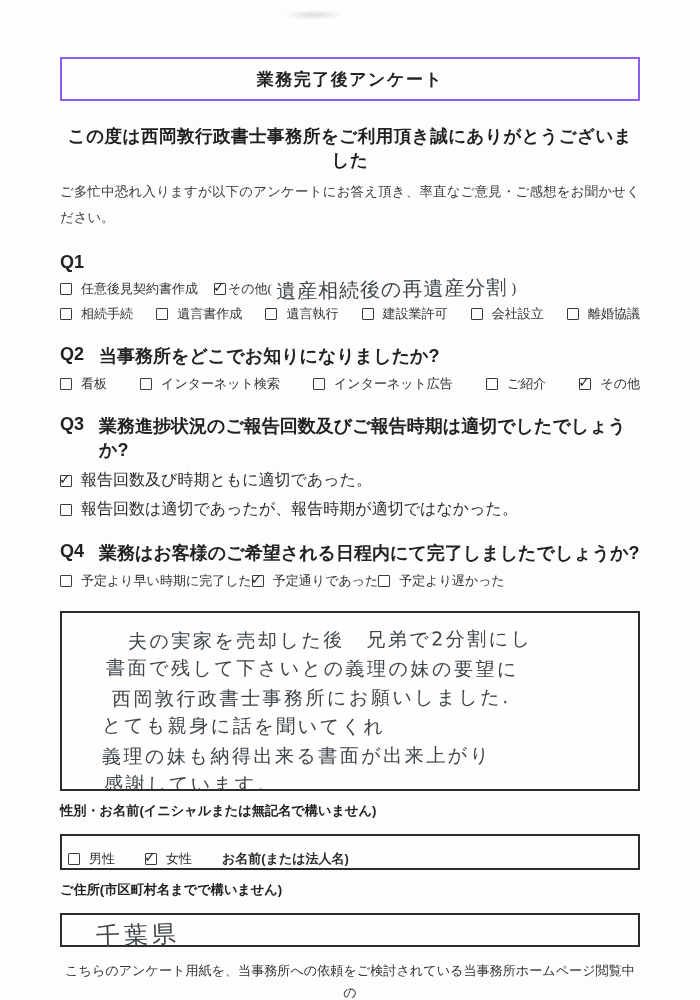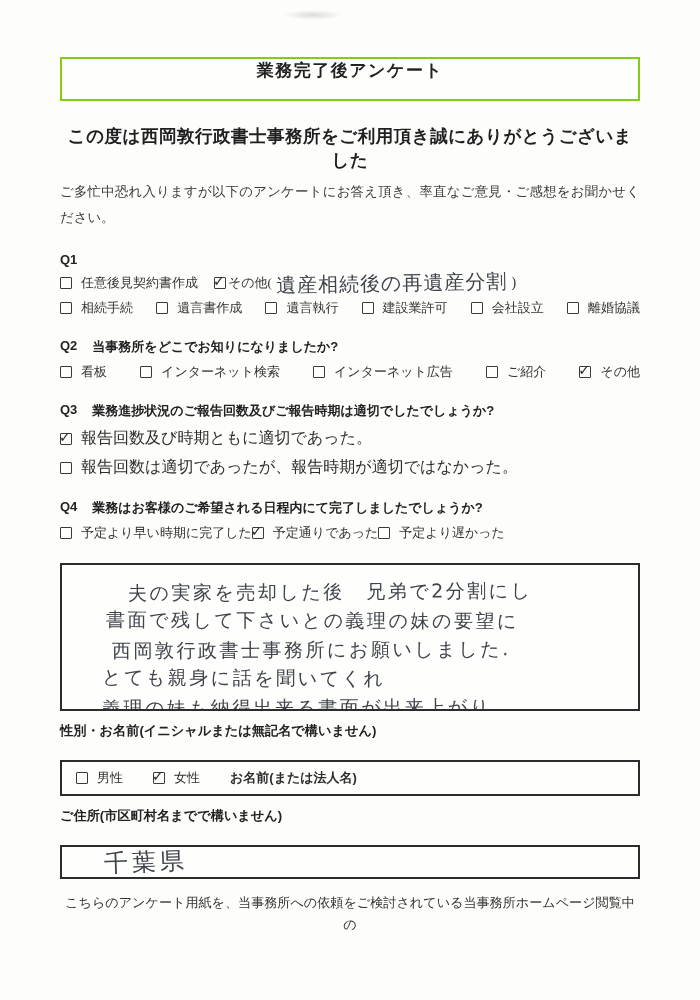--- a/index.html
+++ b/index.html
@@ -14,39 +14,39 @@
     overflow:hidden;
     box-sizing:border-box;
   }
   .scan-smudge {
     position:absolute; left:283px; top:10px; width:60px; height:10px;
     background:radial-gradient(ellipse at center, rgba(120,120,120,.25), rgba(120,120,120,0) 70%);
   }
   .content { padding:57px 60px 0 60px; box-sizing:border-box; }
 
   .title-box {
-    border:2px solid #84cc16;
+    border:2px solid #8b5cf6;
     height:44px; box-sizing:border-box;
-    display:flex; align-items:flex-start; justify-content:center;
+    display:flex; align-items:center; justify-content:center;
     background:#fefefc;
   }
   .title {
     font-family:"Liberation Sans", sans-serif;
     font-weight:bold; font-size:17px; letter-spacing:1.5px;
     color:#222;
   }
   .thanks {
     margin-top:23px; text-align:center;
     font-weight:bold; font-size:17.5px; letter-spacing:.5px;
     color:#1f1f1f;
   }
   .intro { margin-top:7px; font-size:13.4px; line-height:1.95; color:#3a3a3a; text-align:justify; }
 
   .q { margin-top:21px; }
-  .q-header { display:flex; gap:15px; font-weight:bold; font-size:13px; color:#222;
+  .q-header { display:flex; gap:15px; font-weight:bold; font-size:18px; color:#222;
               font-family:"Liberation Sans", sans-serif;margin-top:8px; }
   .q-num { flex:none; }
 
   .opt-row { display:flex; align-items:center; margin-top:7px; font-size:13px; color:#333; }
   .opt-row.justify { justify-content:space-between; }
   .opt { display:inline-flex; align-items:center; gap:9px; white-space:nowrap; }
   .opt-col .opt { display:flex; margin-top:8px; }
   .opts { display:contents; }
 
   .cb {
@@ -65,38 +65,38 @@
   .hw { font-family:"DejaVu Sans", cursive; color:#3f444b; }
   .hw-inline {
     font-size:20px; letter-spacing:1px; line-height:14px;
     transform:rotate(-1deg); display:inline-block; margin:0 2px;
   }
   .other-cluster { display:inline-flex; align-items:center; gap:2px; margin-left:16px; }
   .paren { font-size:14px; }
 
   .comment-box {
     margin-top:10px; border:2px solid #2c2c2c; box-sizing:border-box;
-    height:148px; padding:12px 8px 0 40px; background:#fefefc;
+    height:180px; padding:12px 8px 0 40px; background:#fefefc;
     overflow:hidden;
   }
   .hw-line { font-size:19px; line-height:29px; letter-spacing:2.5px; white-space:nowrap; }
   .hw-line:nth-child(1) { padding-left:26px; transform:rotate(-.4deg); }
   .hw-line:nth-child(2) { padding-left:4px;  transform:rotate(.2deg); }
   .hw-line:nth-child(3) { padding-left:10px; transform:rotate(-.3deg); }
   .hw-line:nth-child(4) { padding-left:0;    transform:rotate(.3deg); }
   .hw-line:nth-child(5) { padding-left:0;    transform:rotate(-.2deg); }
   .hw-line:nth-child(6) { padding-left:2px;  transform:rotate(.2deg); }
 
   .field { margin-top:11px; }
   .field-label { font-weight:bold; font-size:13.2px; color:#222;
                  font-family:"Liberation Sans", sans-serif; }
   .field-box {
-    margin-top:20px; border:2px solid #2c2c2c; box-sizing:border-box;
-    height:36px; display:flex; align-items:center;
-    padding:0 14px; gap:30px; font-size:13px; background:#fefefc;
+    margin-top:14px; border:2px solid #2c2c2c; box-sizing:border-box;
+    height:36px; display:flex; align-items:flex-end;
+    padding:0 6px; gap:30px; font-size:13px; background:#fefefc;
   }
   .name-label { font-weight:bold; font-family:"Liberation Sans", sans-serif; font-size:13px; }
   .address-box { height:34px; overflow:visible; gap:0; }
   .hw-address {
     font-size:24px; letter-spacing:4px; margin-left:28px;
     transform:rotate(-2deg); display:inline-block; line-height:20px;
   }
 
   .footer-para { margin-top:13px; font-size:13.1px; line-height:1.65; color:#333; text-align:center; }
 </style>

